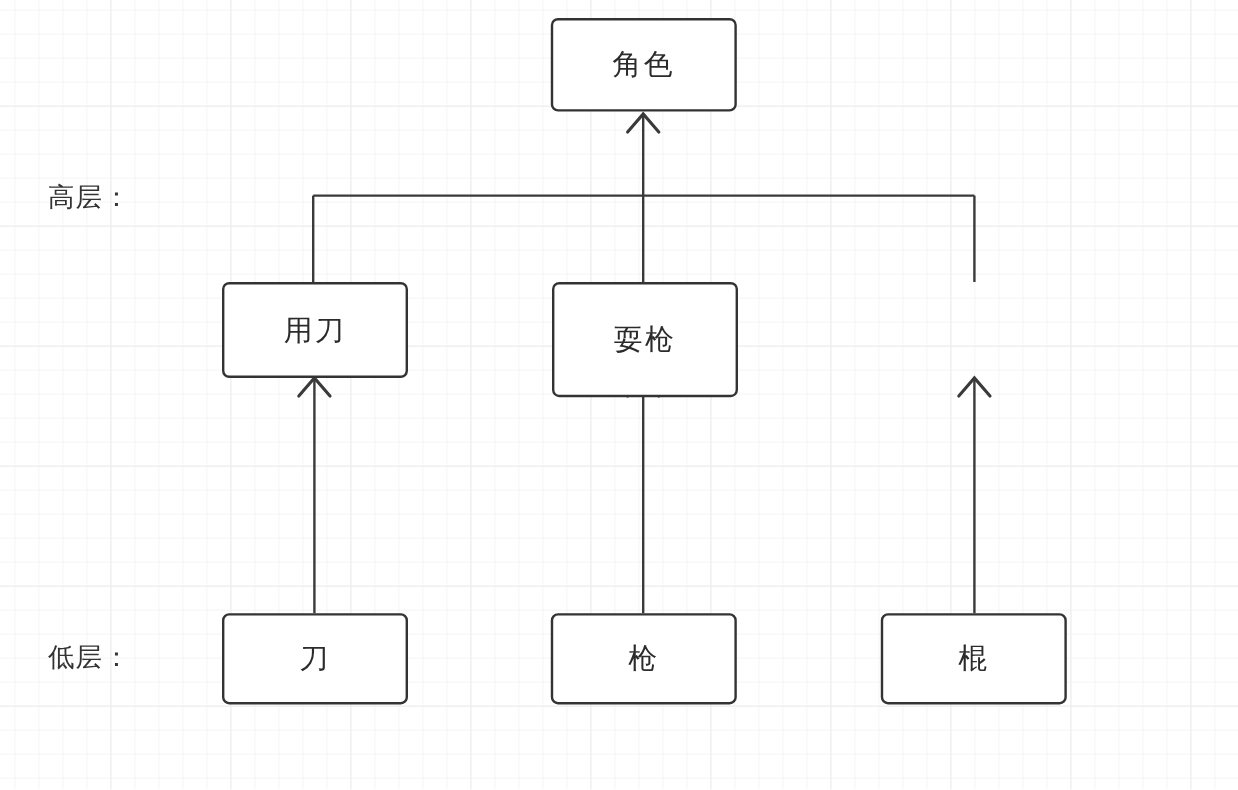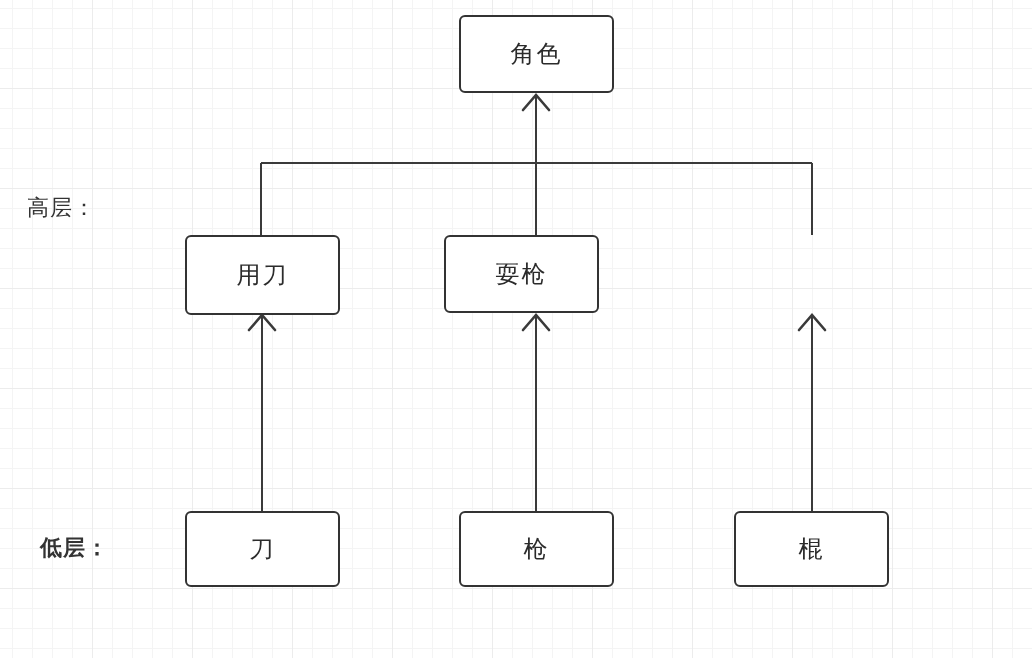--- a/index.html
+++ b/index.html
@@ -77,36 +77,36 @@
     <path d="M 262 511 L 262 315" fill="none" stroke="#3a3a3a" stroke-width="2"></path>
     <path d="M 249 330 L 262 315 L 275 330" fill="none" stroke="#3a3a3a" stroke-width="2.6" stroke-linecap="round" stroke-linejoin="miter"></path>
 
     <path d="M 536 511 L 536 315" fill="none" stroke="#3a3a3a" stroke-width="2"></path>
     <path d="M 523 330 L 536 315 L 549 330" fill="none" stroke="#3a3a3a" stroke-width="2.6" stroke-linecap="round" stroke-linejoin="miter"></path>
 
     <path d="M 812 511 L 812 315" fill="none" stroke="#3a3a3a" stroke-width="2"></path>
     <path d="M 799 330 L 812 315 L 825 330" fill="none" stroke="#3a3a3a" stroke-width="2.6" stroke-linecap="round" stroke-linejoin="miter"></path>
   </svg>
 
-  <div class="tier-label" style="left:27px; top:150px;margin-top:43px;">
+  <div class="tier-label" style="left:40px; top:150px;">
     <span>高层：</span>
   </div>
-  <div class="tier-label" style="left:40px; top:533px;font-weight:bold;">
+  <div class="tier-label" style="left:40px; top:533px;">
     <span>低层：</span>
   </div>
 
   <div class="node" style="left:459px; top:15px; width:155px; height:78px;align-items:center;">
     <span>角色</span>
   </div>
 
   <div class="node" style="left:185px; top:235px; width:155px; height:80px;">
     <span>用刀</span>
   </div>
 
-  <div class="node" style="left:444px; top:235px; width:155px; height:78px;">
+  <div class="node" style="left:460px; top:235px; width:155px; height:96px;">
     <span>耍枪</span>
   </div>
 
 
   <div class="node" style="left:185px; top:511px; width:155px; height:76px;">
     <span>刀</span>
   </div>
 
   <div class="node" style="left:459px; top:511px; width:155px; height:76px;">
     <span>枪</span>

